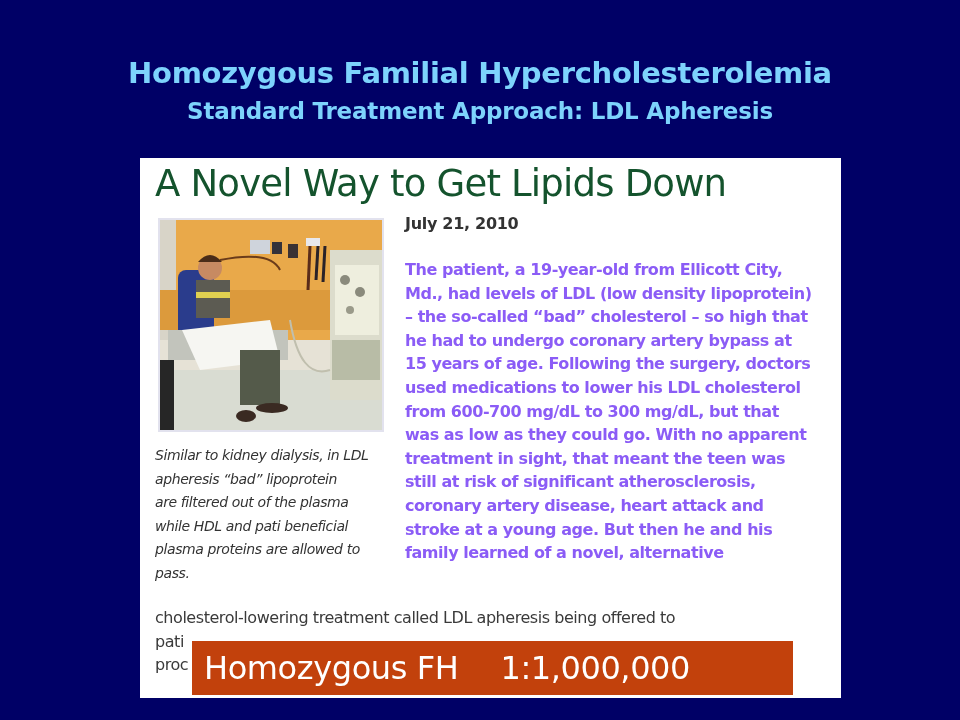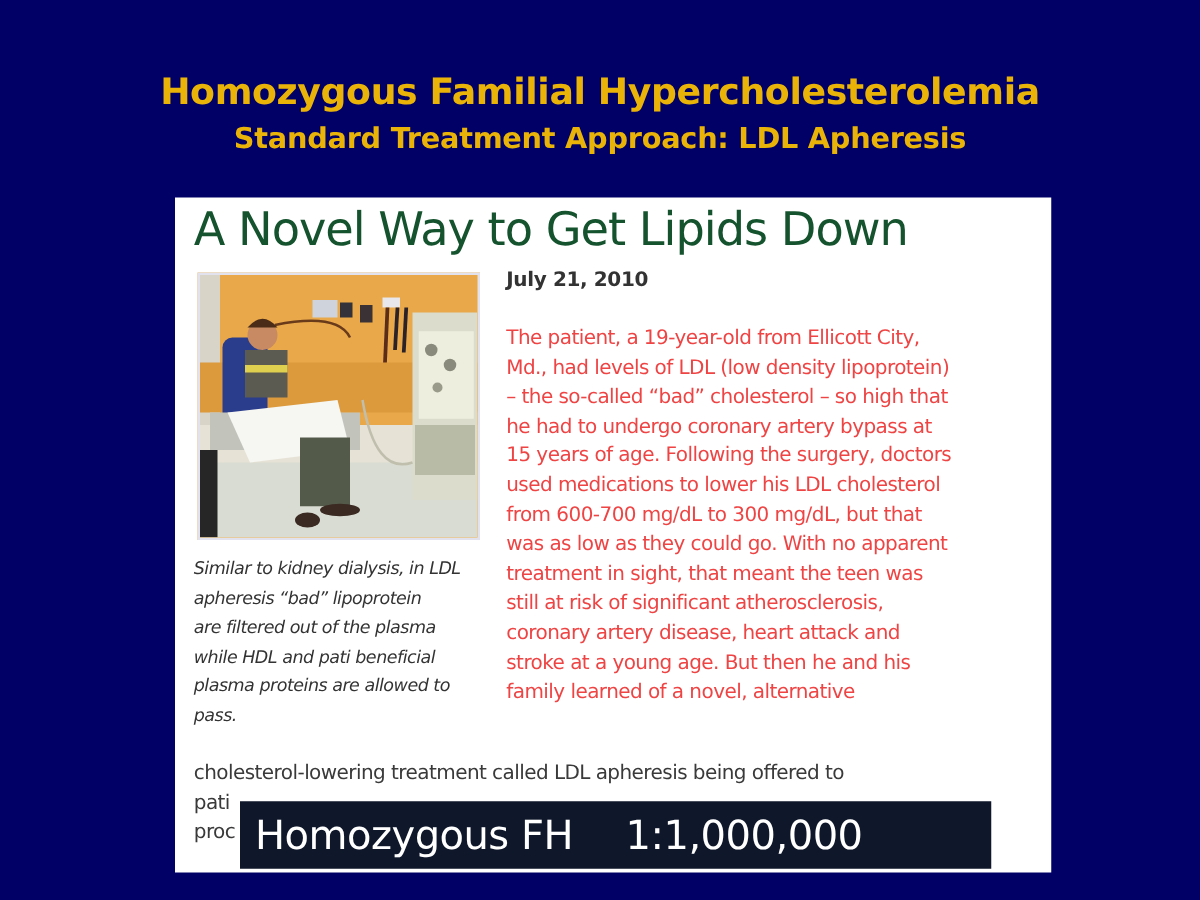--- a/index.html
+++ b/index.html
@@ -12,21 +12,21 @@
     background: #000066;
     position: relative;
     overflow: hidden;
     font-family: "DejaVu Sans", sans-serif;
   }
   .slide-title {
     position: absolute;
     left: 0;
     width: 960px;
     text-align: center;
-    color: #eab308;
+    color: #7dd3fc;
     font-family: "DejaVu Sans", sans-serif;
     font-weight: bold;
     white-space: nowrap;
   }
   .title-line1 {
     top: 56px;
     font-size: 29px;
     letter-spacing: -0.3px;
   }
   .title-line2 {
@@ -88,42 +88,43 @@
     color: #333333;
     letter-spacing: -0.3px;
   }
   .body-text {
     position: absolute;
     left: 265px;
     top: 100px;
     font-family: "DejaVu Sans", sans-serif;
     font-size: 16px;
     line-height: 23.6px;
-    color: #ef4444;
+    color: #8b5cf6;
     letter-spacing: -0.45px;
+    font-weight: bold;
   }
   .body-text div { white-space: nowrap; }
   .full-text {
     position: absolute;
     left: 15px;
     top: 448px;
     font-family: "DejaVu Sans", sans-serif;
     font-size: 16px;
     line-height: 23.6px;
     color: #3a3a3a;
     letter-spacing: -0.45px;
   }
   .full-text div { white-space: nowrap; }
   .overlay {
     position: absolute;
     left: 192px;
     top: 641px;
     width: 601px;
     height: 54px;
-    background: #0f172a;
+    background: #c2410c;
     color: #ffffff;
     font-family: "DejaVu Sans", sans-serif;
     font-size: 32px;
     line-height: 54px;
     white-space: nowrap;
     box-sizing: border-box;
     padding-left: 12px;
     letter-spacing: -0.4px;
   }
   .overlay .gap { display:inline-block; width: 42px; }

